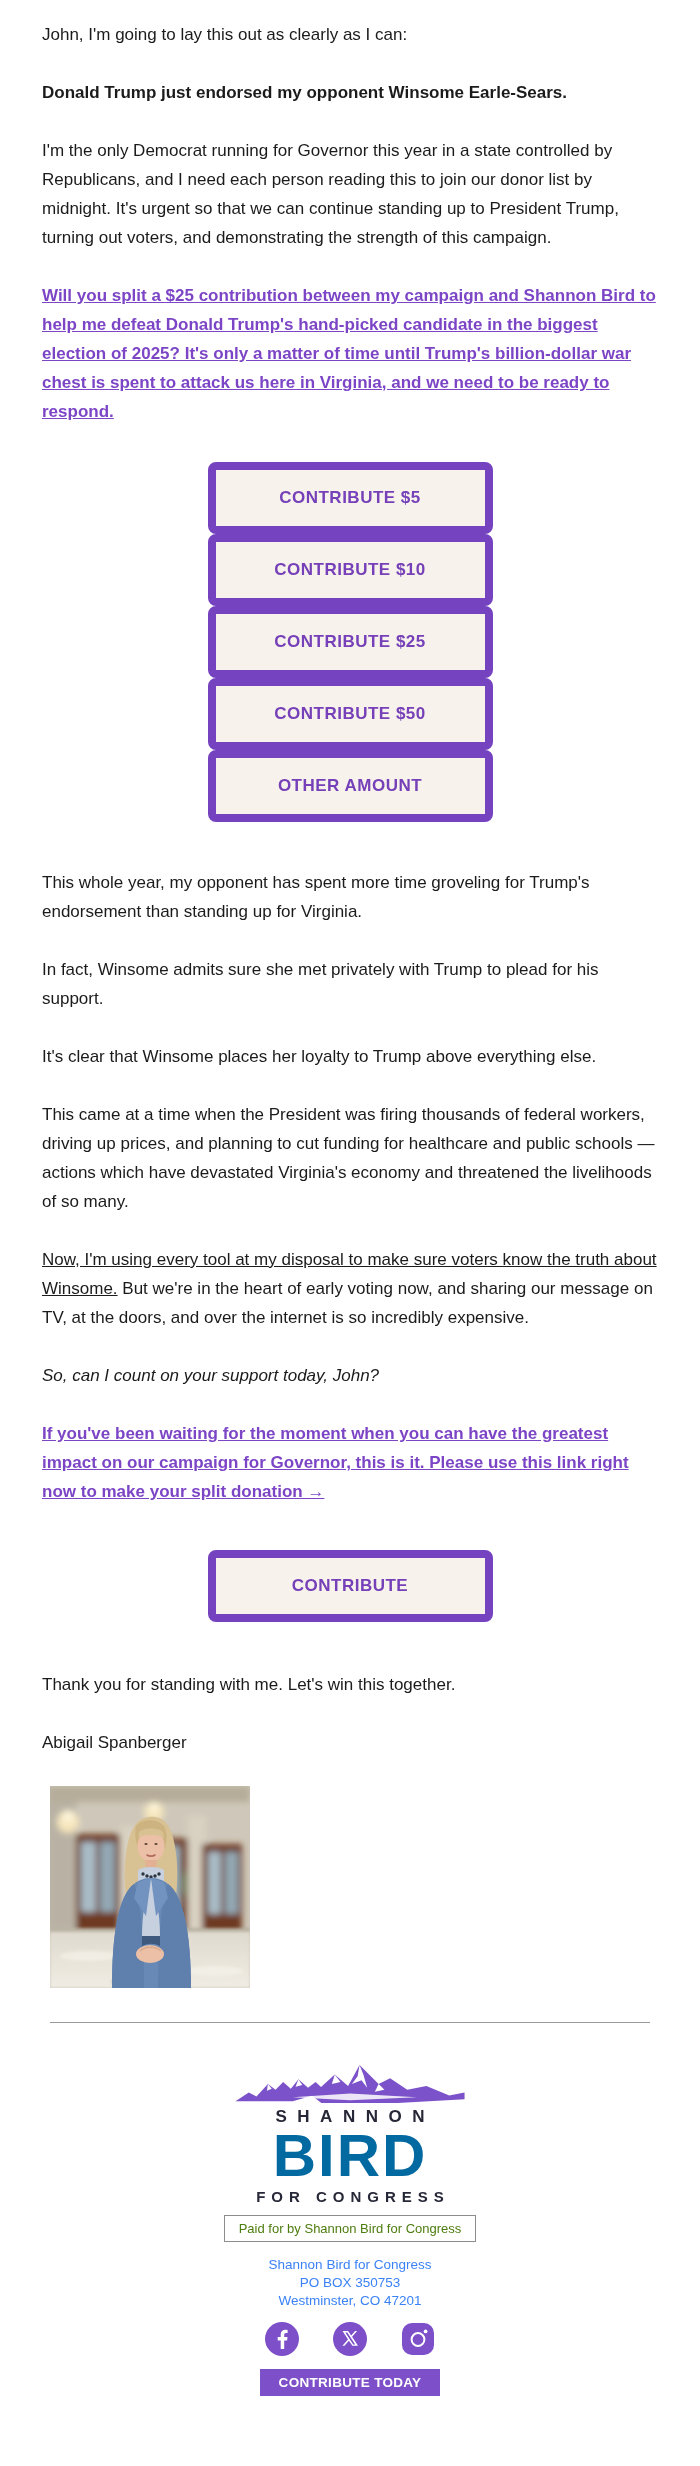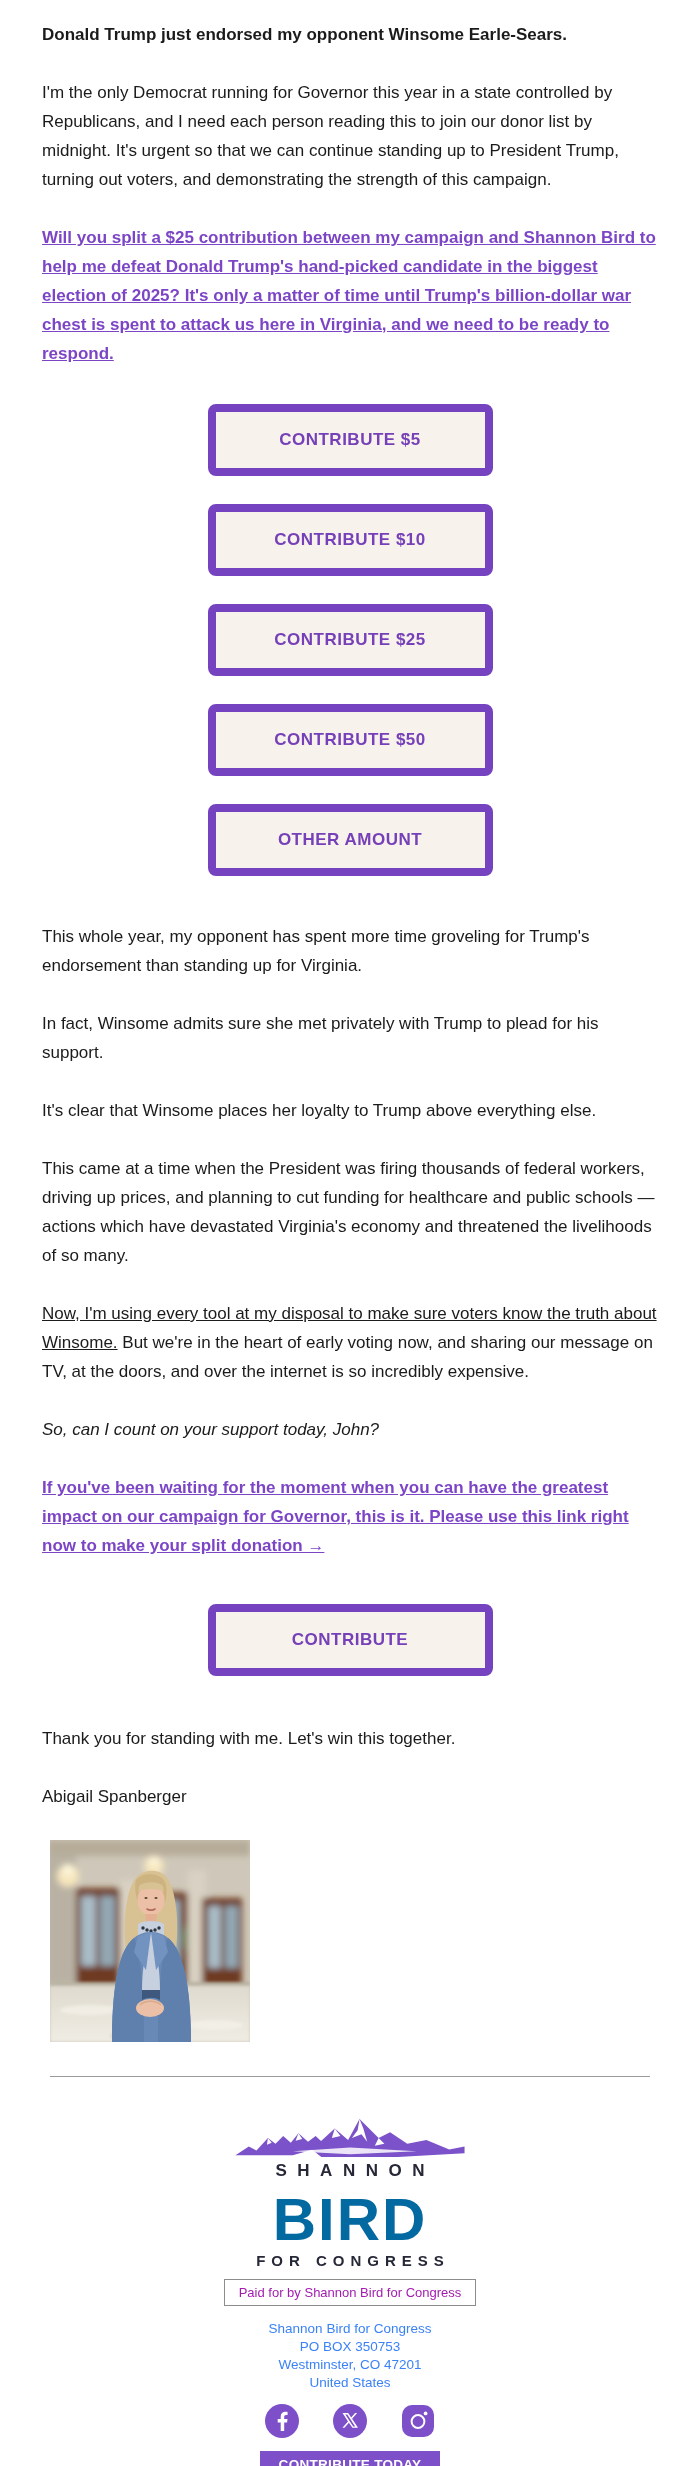--- a/index.html
+++ b/index.html
@@ -12,68 +12,69 @@
   .email { width:700px; padding:20px 42px 30px 42px; }
 
   p.body-text { font-size:17px; line-height:29px; margin:0 0 29px 0; }
   p.headline  { font-weight:bold; }
   .purple-link {
     color:#7c45c6; font-weight:bold; text-decoration:underline; cursor:pointer;
   }
   .dark-link { color:#1b1b1b; text-decoration:underline; cursor:pointer; }
   .italic-q { font-style:italic; }
 
-  .btn-stack { margin:36px 0 46px 0; display:flex; flex-direction:column; align-items:center; gap:28px; }
+  .btn-stack { margin:36px 0 46px 0; display:flex; flex-direction:column; align-items:center; gap:0; }
   .outline-btn {
     width:285px; height:72px; background:#f8f2ec;
     border:8px solid #7643c0; border-radius:8px;
     display:flex; align-items:center; justify-content:center;
     font-size:17px; font-weight:bold; color:#7540b8; letter-spacing:0.5px;
     cursor:pointer; font-family:inherit;
   }
   .single-btn-row { margin:44px 0 48px 0; display:flex; justify-content:center; }
 
   .headshot-wrap { margin:26px 0 0 8px; }
   .headshot { width:200px; height:202px; display:block; }
 
   hr.divider { border:none; border-top:1px solid #9a9a9a; margin:34px 8px 0 8px; }
 
   .footer { text-align:center; padding-top:40px; }
   .logo-mountains { width:240px; height:42px; display:block; margin:0 auto; }
   .logo-shannon {
     font-size:17px; font-weight:bold; color:#262838; letter-spacing:0.62em;
-    margin:2px 0 10px 0.62em; line-height:20px;
+    margin:2px 0 0 0.62em; line-height:20px;
   }
   .logo-bird {
     font-size:60px; font-weight:bold; color:#0369a1; letter-spacing:2px;
     line-height:58px; margin-top:0px;
   }
   .logo-for-congress {
     font-size:15px; font-weight:bold; color:#262838; letter-spacing:0.40em;
     margin:3px 0 0 0.40em; line-height:18px;
   }
   .paid-box {
     display:inline-block; margin-top:9px; padding:5px 14px;
-    border:1px solid #8d8d8d; font-size:13px; color:#a21caf; min-width:252px;
+    border:1px solid #8d8d8d; font-size:13px; color:#4d7c0f; min-width:252px;
   }
   .address { margin-top:14px; font-size:13.5px; line-height:18px; color:#3b82f6; }
   .socials { margin-top:12px; display:flex; justify-content:center; gap:34px; align-items:center; }
   .social-btn { width:34px; height:34px; cursor:pointer; display:block; }
   .footer-btns { margin-top:13px; display:flex; flex-direction:column; align-items:center; gap:7px; }
   .solid-btn {
     width:180px; height:27px; background:#7d4fc9; color:#ffffff;
     border:none; font-family:inherit; font-size:13.5px; font-weight:bold;
     letter-spacing:0.3px; cursor:pointer; display:flex; align-items:center; justify-content:center;
   }
 </style>
 </head>
 <body>
 
 <div class="email">
 
+  <p class="body-text">John, I'm going to lay this out as clearly as I can:</p>
 
   <p class="body-text headline">Donald Trump just endorsed my opponent Winsome Earle-Sears.</p>
 
   <p class="body-text">I'm the only Democrat running for Governor this year in a state controlled by Republicans, and I need each person reading this to join our donor list by midnight. It's urgent so that we can continue standing up to President Trump, turning out voters, and demonstrating the strength of this campaign.</p>
 
   <p class="body-text"><span class="purple-link">Will you split a $25 contribution between my campaign and Shannon Bird to help me defeat Donald Trump's hand-picked candidate in the biggest election of 2025? It's only a matter of time until Trump's billion-dollar war chest is spent to attack us here in Virginia, and we need to be ready to respond.</span></p>
 
   <div class="btn-stack">
     <button class="outline-btn">CONTRIBUTE $5</button>
     <button class="outline-btn">CONTRIBUTE $10</button>
@@ -201,21 +202,20 @@
       <div class="logo-bird">BIRD</div>
       <div class="logo-for-congress">FOR CONGRESS</div>
     </div>
 
     <div class="paid-box">Paid for by Shannon Bird for Congress</div>
 
     <div class="address">
       <div>Shannon Bird for Congress</div>
       <div>PO BOX 350753</div>
       <div>Westminster, CO 47201</div>
-      <div>United States</div>
     </div>
 
     <div class="socials">
       <svg class="social-btn" viewBox="0 0 34 34" xmlns="http://www.w3.org/2000/svg">
         <circle cx="17" cy="17" r="17" fill="#7d4fc9"></circle>
         <path d="M19.2 27 L19.2 18.4 L22.1 18.4 L22.5 15 L19.2 15 L19.2 12.9 C19.2 11.9 19.7 11 21.3 11 L22.6 11 L22.6 7.9 C22.6 7.9 21.4 7.7 20.2 7.7 C17.8 7.7 15.7 9.2 15.7 12.4 L15.7 15 L12.7 15 L12.7 18.4 L15.7 18.4 L15.7 27 Z" fill="#ffffff"></path>
       </svg>
       <svg class="social-btn" viewBox="0 0 34 34" xmlns="http://www.w3.org/2000/svg">
         <circle cx="17" cy="17" r="17" fill="#7d4fc9"></circle>
         <path d="M9.5 9 L15.1 9 L18.2 13.4 L22.1 9 L24.1 9 L19.1 14.7 L25 23.8 L19.4 23.8 L15.9 18.7 L11.5 23.8 L9.4 23.8 L15 17.4 Z M12.3 10.4 L20.2 22.4 L22.2 22.4 L14.3 10.4 Z" fill="#ffffff"></path>

